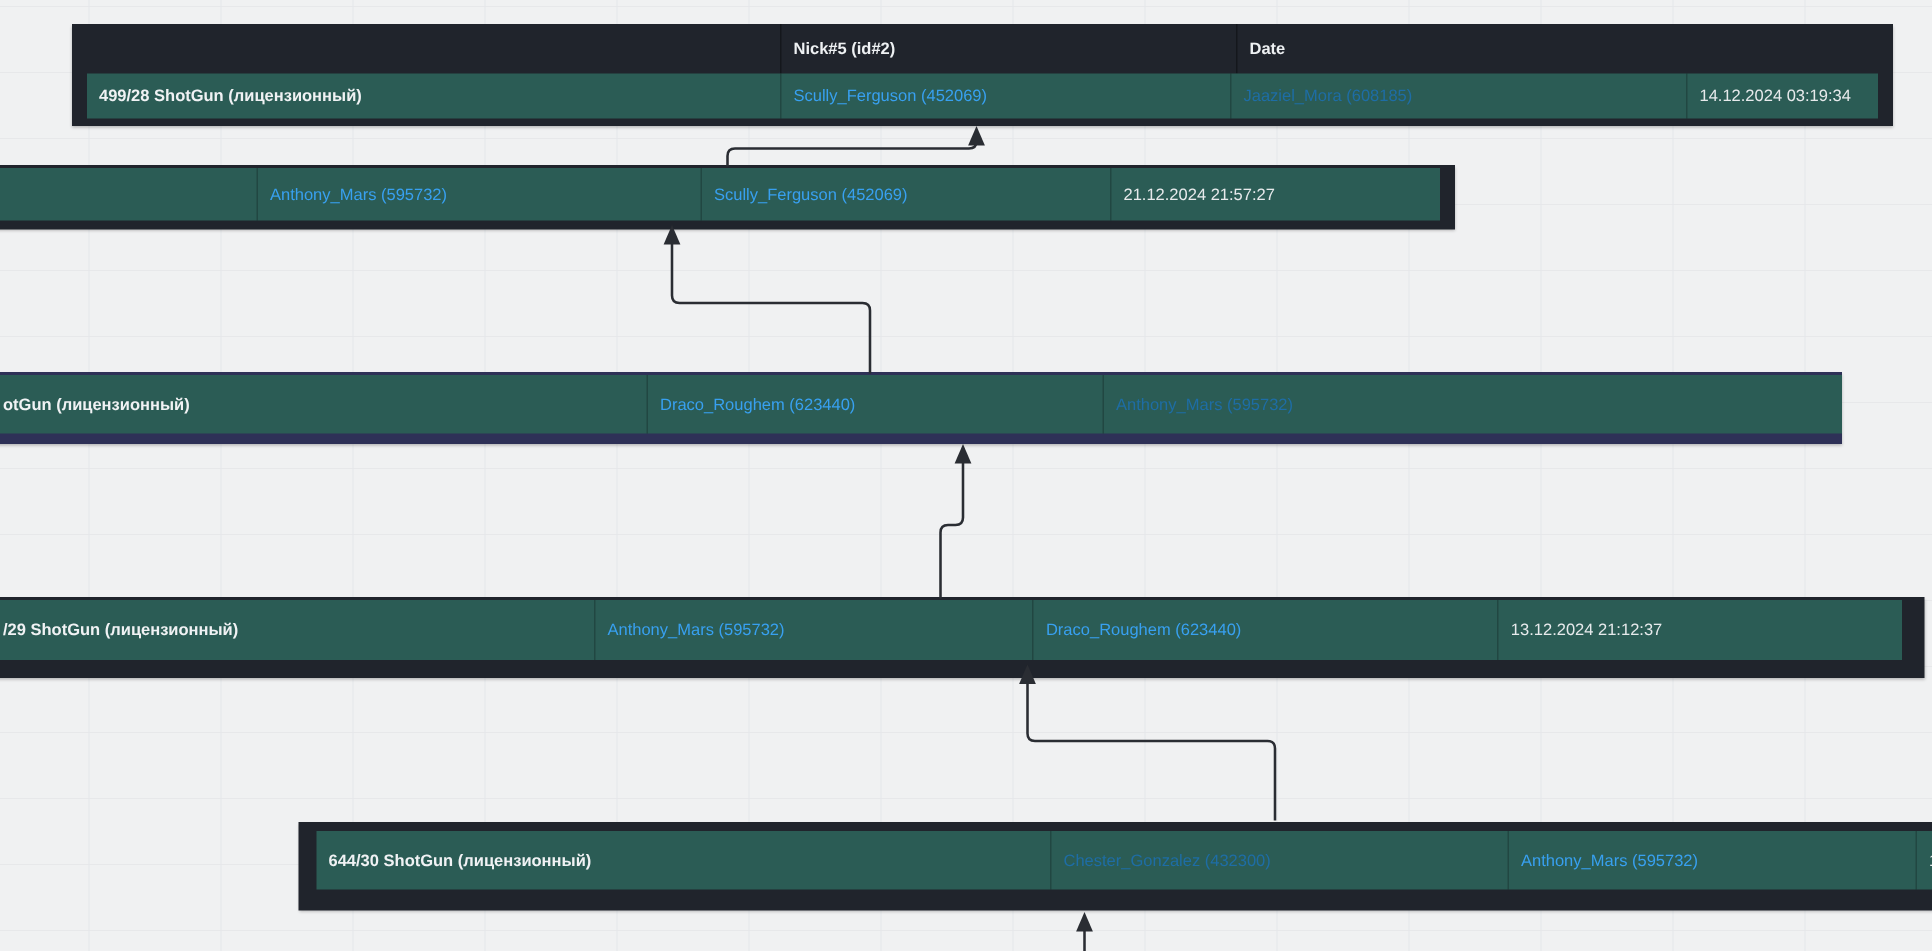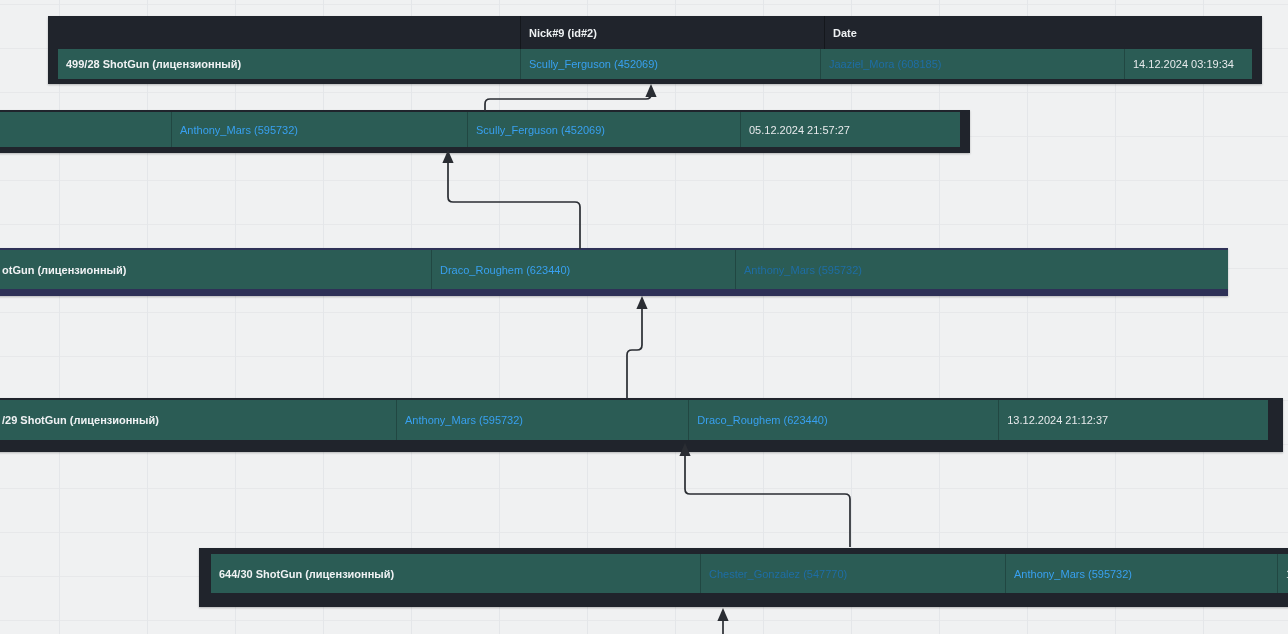--- a/index.html
+++ b/index.html
@@ -33,21 +33,21 @@
   svg.wires{position:absolute;left:0;top:0;pointer-events:none;z-index:5;}
 </style>
 </head>
 <body>
 
 <div class="canvas">
 
   <div class="block" style="left:48px;top:16px;width:1214px;height:68px;">
     <div class="hdr" style="left:10px;top:0;width:1194px;height:33px;">
       <div class="hcell" style="width:462px">ID item/Col. item</div>
-      <div class="hcell" style="width:304px">Nick#9 (id#2)</div>
+      <div class="hcell" style="width:304px">Nick#5 (id#2)</div>
       <div class="hcell" style="width:128px">Date</div>
     </div>
     <div class="row" style="left:10px;top:33px;width:1194px;height:30px;">
       <div class="cell item" style="width:462px">499/28 ShotGun (лицензионный)</div>
       <div class="cell" style="width:300px">
         <a class="link">Scully_Ferguson (452069)</a>
       </div>
       <div class="cell" style="width:304px">
         <a class="link dim">Jaaziel_Mora (608185)</a>
       </div>
@@ -57,21 +57,21 @@
 
   <div class="block" style="left:-40px;top:110px;width:1010px;height:43px;">
     <div class="row" style="left:0;top:2px;width:1000px;height:35px;">
       <div class="cell item" style="width:211px"></div>
       <div class="cell" style="width:296px">
         <a class="link">Anthony_Mars (595732)</a>
       </div>
       <div class="cell" style="width:273px">
         <a class="link">Scully_Ferguson (452069)</a>
       </div>
-      <div class="cell date" style="width:220px">05.12.2024 21:57:27</div>
+      <div class="cell date" style="width:220px">21.12.2024 21:57:27</div>
     </div>
   </div>
 
   <div class="block selected" style="left:-40px;top:248px;width:1268px;height:48px;">
     <div class="row" style="left:0;top:2px;width:1268px;height:39px;">
       <div class="cell item cut" style="width:471px">otGun (лицензионный)</div>
       <div class="cell" style="width:304px">
         <a class="link">Draco_Roughem (623440)</a>
       </div>
       <div class="cell" style="width:271px">
@@ -90,21 +90,21 @@
         <a class="link">Draco_Roughem (623440)</a>
       </div>
       <div class="cell date" style="width:275px">13.12.2024 21:12:37</div>
     </div>
   </div>
 
   <div class="block" style="left:199px;top:548px;width:1101px;height:59px;">
     <div class="row" style="left:12px;top:6px;width:1089px;height:39px;">
       <div class="cell item" style="width:489px">644/30 ShotGun (лицензионный)</div>
       <div class="cell" style="width:305px">
-        <a class="link dim">Chester_Gonzalez (547770)</a>
+        <a class="link dim">Chester_Gonzalez (432300)</a>
       </div>
       <div class="cell" style="width:272px">
         <a class="link">Anthony_Mars (595732)</a>
       </div>
       <div class="cell date" style="width:23px">1</div>
     </div>
   </div>
 
   <svg class="wires" width="1288" height="634">
     <g stroke="#2a2d33" stroke-width="1.7" fill="none">

